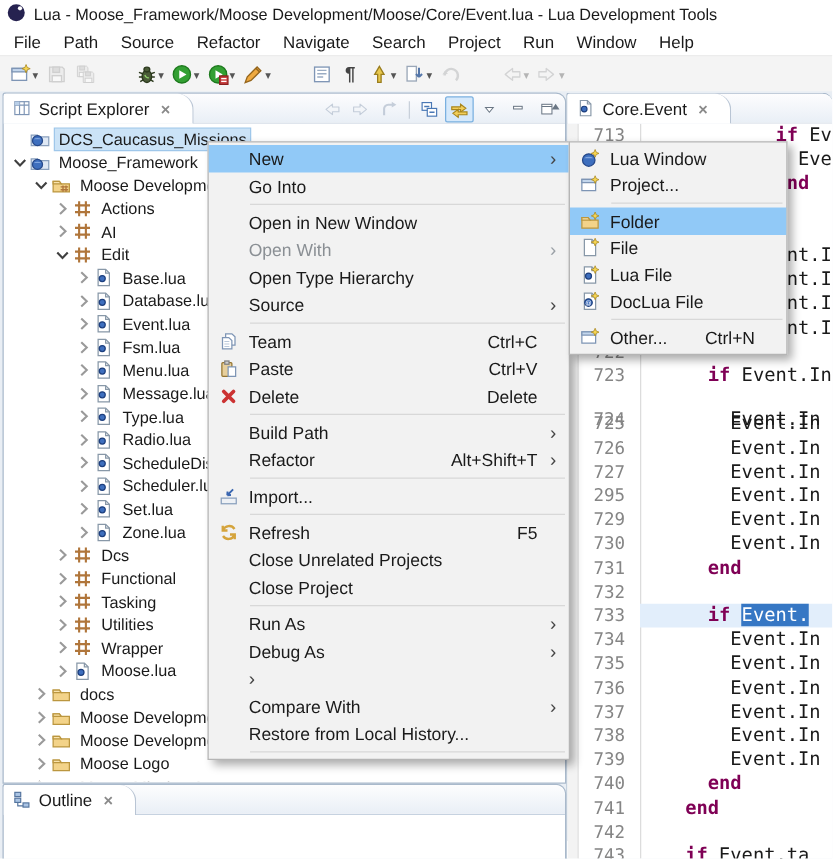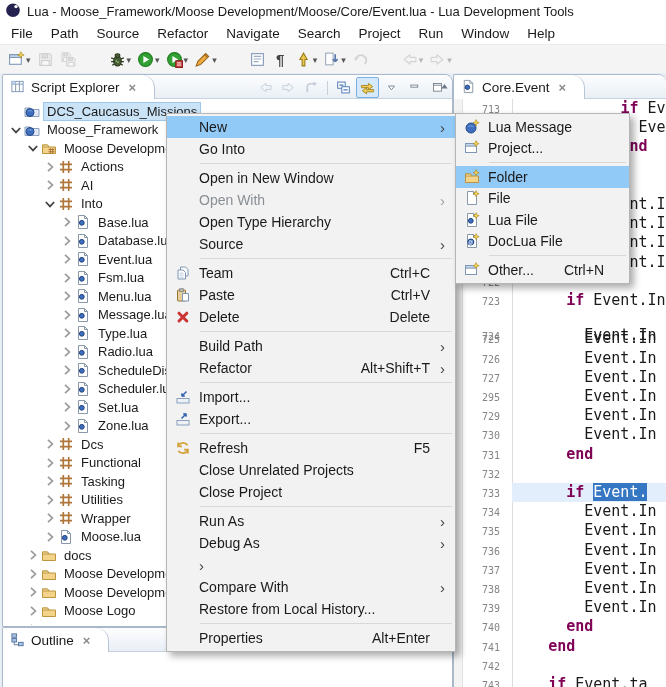--- a/index.html
+++ b/index.html
@@ -45,21 +45,21 @@
   
   #outlinePanel{left:2px;top:554px;width:449px;height:60px;}
   
   #editorPanel{left:453px;top:1px;width:212px;bottom:-1px;border-right:none;}
   .edbody{position:absolute;top:24px;left:0;right:0;bottom:0;overflow:hidden;
           font-family:"DejaVu Sans Mono",monospace;font-size:15px;background:#fff;}
   .ruler{position:absolute;left:0;top:0;bottom:0;width:8px;background:#f3f3f3;border-right:1px solid #e2e2e2;}
   .gutsep{position:absolute;left:58px;top:0;bottom:0;width:1px;background:#dcdcdc;}
   .cline{position:absolute;left:8px;right:0;height:19.2px;white-space:pre;line-height:19.2px;}
   .lnum{display:inline-block;width:50px;padding-right:12px;box-sizing:border-box;text-align:right;
-        color:#858585;font-size:10px;}
+        color:#858585;font-size:14px;}
   .ctext{display:inline-block;min-width:calc(100% - 50px);}
   .cline.current .ctext{background:var(--curline);}
   .kw{color:var(--kw);font-weight:bold;}
   .sel{background:var(--sel);color:#fff;}
   
   .ctxmenu{position:absolute;background:#f2f2f2;border:1px solid #b5b5b5;
            box-shadow:4px 4px 7px rgba(0,0,0,.33);padding:2px 0;z-index:40;font-size:14px;}
   #ctxmenu{left:166px;top:113px;width:288px;}
   #submenu{left:455px;top:113px;width:173px;z-index:41;}
   .mrow{height:22px;display:flex;align-items:center;}
@@ -351,21 +351,21 @@
           </div>
           <div class="trow" style="top: 94.5px; padding-left: 38px;">
             <span class="chev"><svg viewBox="0 0 16 16" width="16" height="16">
                 <path d="M3.8 6L8 10.4 12.2 6" fill="none" stroke="#404040" stroke-width="1.7"></path>
               </svg></span>
             <span class="ticon"><svg viewBox="0 0 16 16" width="16" height="16">
                 <g stroke="#b0763b" stroke-width="1.7">
                   <path d="M2 5.3h12M2 10.7h12M5.3 2v12M10.7 2v12"></path>
                 </g>
               </svg></span>
-            <span class="tlabel">Into</span>
+            <span class="tlabel">Edit</span>
           </div>
           <div class="trow" style="top: 113px; padding-left: 55px;">
             <span class="chev"><svg viewBox="0 0 16 16" width="16" height="16">
                 <path d="M6 3.8L10.4 8 6 12.2" fill="none" stroke="#9a9a9a" stroke-width="1.7"></path>
               </svg></span>
             <span class="ticon"><svg viewBox="0 0 16 16" width="16" height="16">
                 <path d="M3.5 1.5h6l3 3v10h-9z" fill="#fff" stroke="#8898a8"></path>
                 <path d="M9.5 1.5v3h3" fill="none" stroke="#8898a8"></path>
                 <circle cx="6.8" cy="8.8" r="2.4" fill="#3e6fbe" stroke="#1d3f7e"></circle>
               </svg></span>
@@ -762,30 +762,20 @@
       <div class="mrow">
         <span class="micon">
           <svg viewBox="0 0 16 16" width="16" height="16">
             <rect x="2" y="9.5" width="12" height="4.5" fill="#eef1f5" stroke="#8aa0bd"></rect>
             <path d="M11.5 2.5L6.8 7.2M6.8 7.2l0.2-3M6.8 7.2l3-0.2" stroke="#3a66b0" stroke-width="1.5" fill="none"></path>
           </svg>
         </span>
         <span class="mlabel">Import...</span>
         <span class="marrow"></span>
       </div>
-      <div class="mrow">
-        <span class="micon">
-          <svg viewBox="0 0 16 16" width="16" height="16">
-            <rect x="2" y="9.5" width="12" height="4.5" fill="#eef1f5" stroke="#8aa0bd"></rect>
-            <path d="M6.5 7.5L11.2 2.8M11.2 2.8l-3 0.2M11.2 2.8l-0.2 3" stroke="#3a66b0" stroke-width="1.5" fill="none"></path>
-          </svg>
-        </span>
-        <span class="mlabel">Export...</span>
-        <span class="marrow"></span>
-      </div>
       <div class="msep"></div>
       <div class="mrow">
         <span class="micon">
           <svg viewBox="0 0 16 16" width="16" height="16">
             <path d="M12.6 5.2A5.2 5.2 0 0 0 3.4 6.2" fill="none" stroke="#d5a43c" stroke-width="1.9"></path>
             <path d="M3.2 2.6v3.8H7" fill="none" stroke="#d5a43c" stroke-width="1.9"></path>
             <path d="M3.4 10.8a5.2 5.2 0 0 0 9.2-1" fill="none" stroke="#d5a43c" stroke-width="1.9"></path>
             <path d="M12.8 13.4V9.6H9" fill="none" stroke="#d5a43c" stroke-width="1.9"></path>
           </svg>
         </span>
@@ -822,37 +812,31 @@
         <span class="micon"></span>
         <span class="mlabel">Compare With</span>
         <span class="marrow">›</span>
       </div>
       <div class="mrow">
         <span class="micon"></span>
         <span class="mlabel">Restore from Local History...</span>
         <span class="marrow"></span>
       </div>
       <div class="msep"></div>
-      <div class="mrow">
-        <span class="micon"></span>
-        <span class="mlabel">Properties</span>
-        <span class="mshort">Alt+Enter</span>
-        <span class="marrow"></span>
-      </div>
     </div>
   <div class="ctxmenu" id="submenu">
       <div class="mrow">
         <span class="micon">
           <svg viewBox="0 0 16 16" width="16" height="16">
             <circle cx="7" cy="9" r="5" fill="#3e6fbe" stroke="#27498a"></circle>
             <path d="M3.3 7.5a5 3.3 0 0 1 7.4 0" fill="#7fa5e0"></path>
             <path d="M12.1 0.6l0.9 2.2 2.2 0.9-2.2 0.9-0.9 2.2-0.9-2.2-2.2-0.9 2.2-0.9z" fill="#f6d551" stroke="#a8861e" stroke-width="0.6"></path>
           </svg>
         </span>
-        <span class="mlabel">Lua Message</span>
+        <span class="mlabel">Lua Window</span>
         <span class="marrow"></span>
       </div>
       <div class="mrow">
         <span class="micon">
           <svg viewBox="0 0 16 16" width="16" height="16">
             <rect x="1.5" y="3.5" width="11" height="9" fill="#fff" stroke="#7e95b5"></rect>
             <rect x="1.5" y="3.5" width="11" height="2.6" fill="#c3d6ec" stroke="#7e95b5"></rect>
             <path d="M12.1 0.6l0.9 2.2 2.2 0.9-2.2 0.9-0.9 2.2-0.9-2.2-2.2-0.9 2.2-0.9z" fill="#f6d551" stroke="#a8861e" stroke-width="0.6"></path>
           </svg>
         </span>

